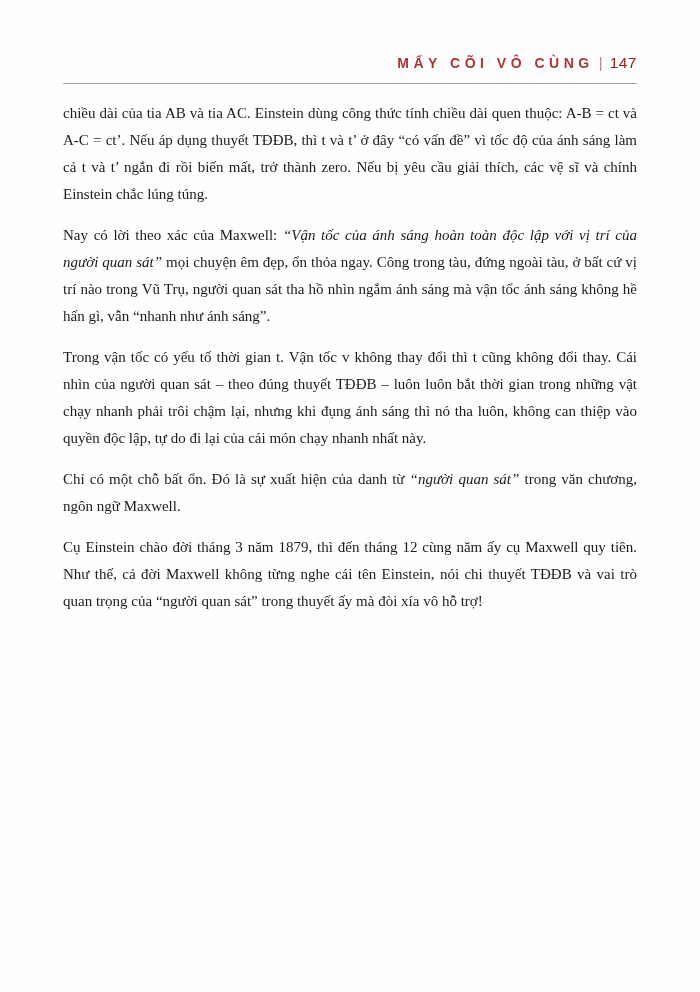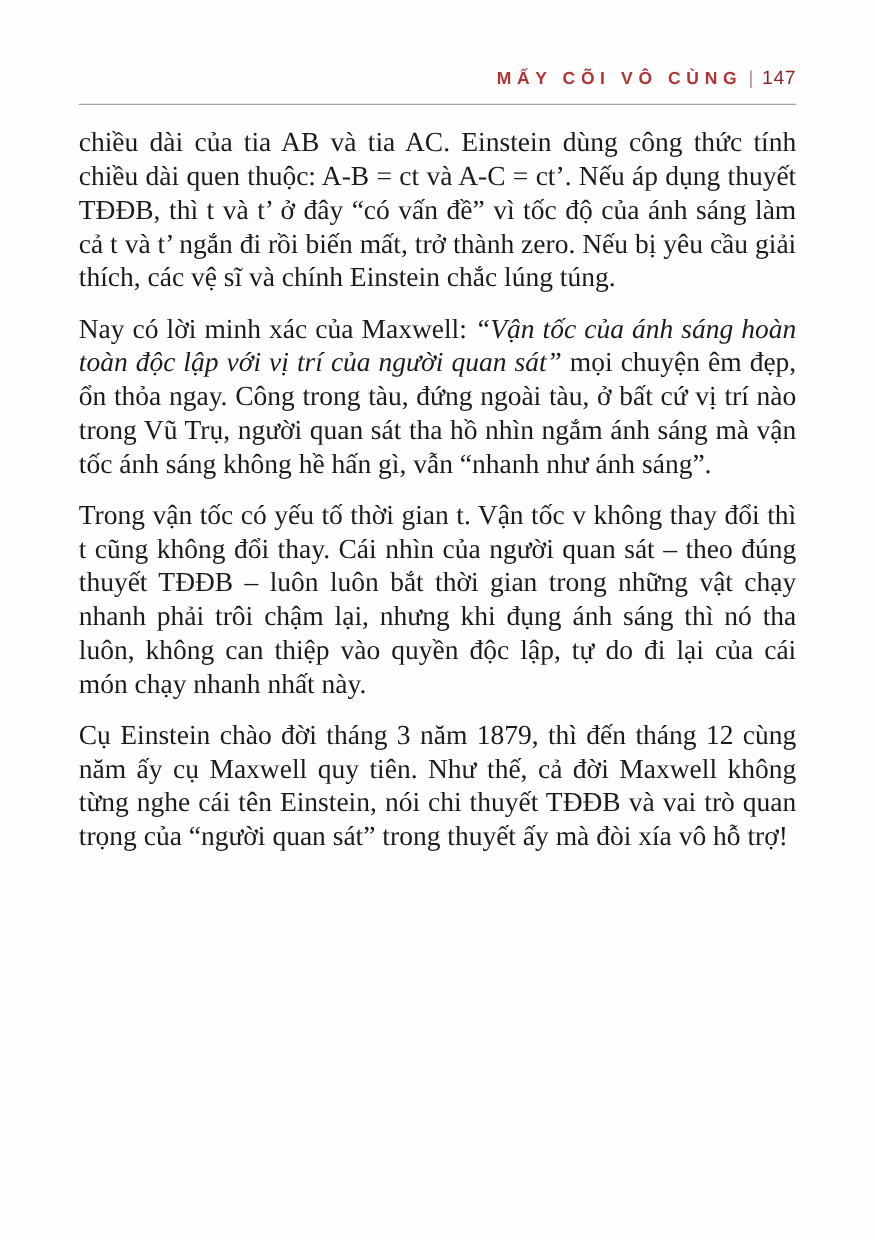--- a/index.html
+++ b/index.html
@@ -46,38 +46,39 @@
     font-weight:400;
     letter-spacing:0.5px;
   }
   .header-divider{
     border:none;
     border-top:1px solid var(--divider-gray);
     margin-top:11px;
   }
   .body-text{
     margin-top:16px;
-    font-size:22px;
+    font-size:15px;
     line-height:27px;
     text-align:justify;
   }
   .body-text p{
     margin-bottom:14px;
   }
   .it{font-style:italic;}
 </style>
 </head>
 <body>
 
 <div class="page">
   <div class="header-row">
     <span class="running-head">MẤY CÕI VÔ CÙNG</span>
     <span class="header-sep">|</span>
     <span class="page-number">147</span>
   </div>
   <hr class="header-divider">
   <div class="body-text">
     <p><span>chiều dài của tia AB và tia AC. Einstein dùng công thức tính chiều dài quen thuộc: A-B = ct và A-C = ct’. Nếu áp dụng thuyết TĐĐB, thì t và t’ ở đây “có vấn đề” vì tốc độ của ánh sáng làm cả t và t’ ngắn đi rồi biến mất, trở thành zero. Nếu bị yêu cầu giải thích, các vệ sĩ và chính Einstein chắc lúng túng.</span></p>
-    <p><span>Nay có lời minh xác của Maxwell: </span><span class="it">“Vận tốc của ánh sáng hoàn toàn độc lập với vị trí của người quan sát”</span><span> mọi chuyện êm đẹp, ổn thỏa ngay. Công trong tàu, đứng ngoài tàu, ở bất cứ vị trí nào trong Vũ Trụ, người quan sát tha hồ nhìn ngắm ánh sáng mà vận tốc ánh sáng không hề hấn gì, vẫn “nhanh như ánh sáng”.</span></p>
+    <p><span>Nay có lời theo xác của Maxwell: </span><span class="it">“Vận tốc của ánh sáng hoàn toàn độc lập với vị trí của người quan sát”</span><span> mọi chuyện êm đẹp, ổn thỏa ngay. Công trong tàu, đứng ngoài tàu, ở bất cứ vị trí nào trong Vũ Trụ, người quan sát tha hồ nhìn ngắm ánh sáng mà vận tốc ánh sáng không hề hấn gì, vẫn “nhanh như ánh sáng”.</span></p>
     <p><span>Trong vận tốc có yếu tố thời gian t. Vận tốc v không thay đổi thì t cũng không đổi thay. Cái nhìn của người quan sát – theo đúng thuyết TĐĐB – luôn luôn bắt thời gian trong những vật chạy nhanh phải trôi chậm lại, nhưng khi đụng ánh sáng thì nó tha luôn, không can thiệp vào quyền độc lập, tự do đi lại của cái món chạy nhanh nhất này.</span></p>
+    <p><span>Chỉ có một chỗ bất ổn. Đó là sự xuất hiện của danh từ </span><span class="it">“người quan sát”</span><span> trong văn chương, ngôn ngữ Maxwell.</span></p>
     <p><span>Cụ Einstein chào đời tháng 3 năm 1879, thì đến tháng 12 cùng năm ấy cụ Maxwell quy tiên. Như thế, cả đời Maxwell không từng nghe cái tên Einstein, nói chi thuyết TĐĐB và vai trò quan trọng của “người quan sát” trong thuyết ấy mà đòi xía vô hỗ trợ!</span></p>
   </div>
 </div>
 
 </body></html>

